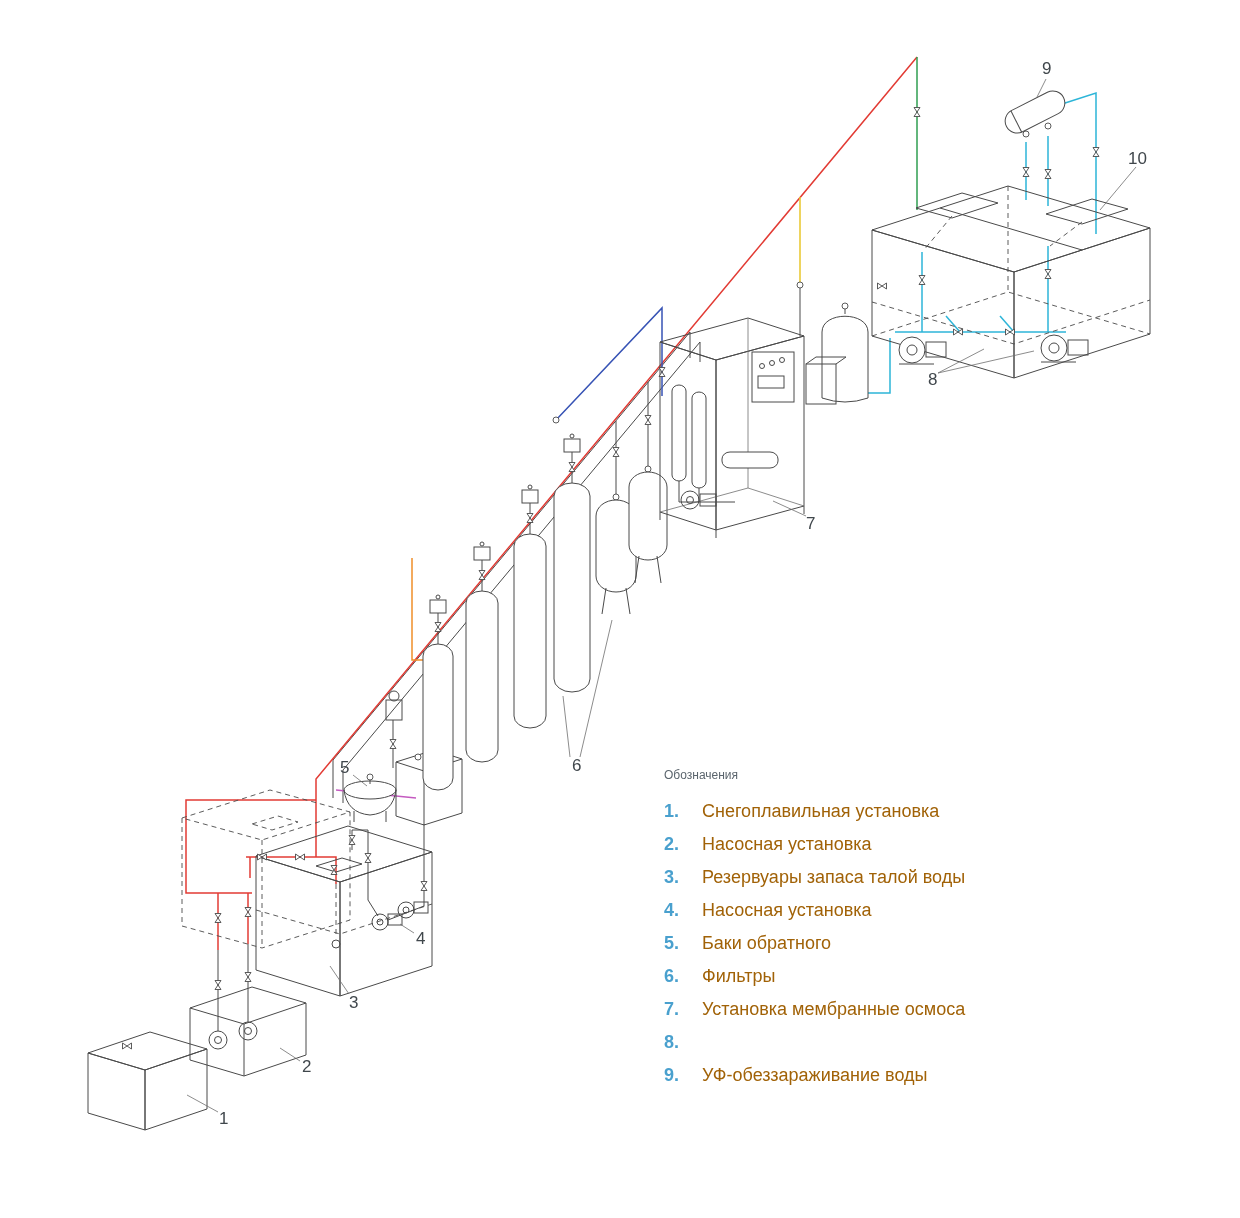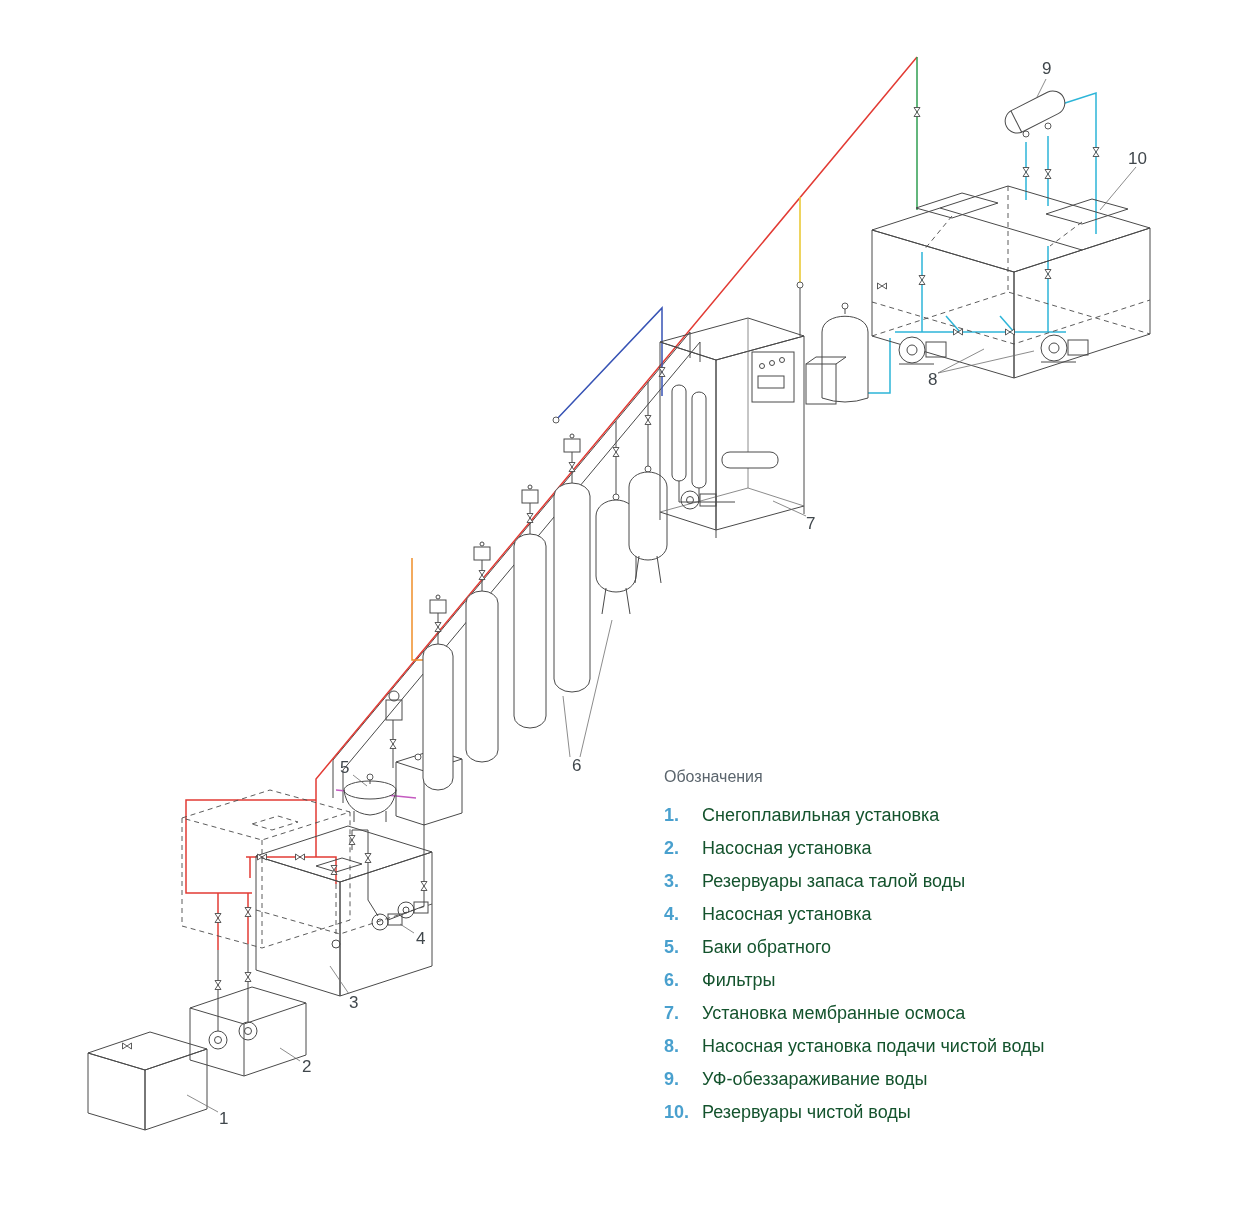--- a/index.html
+++ b/index.html
@@ -7,24 +7,24 @@
          font-family:"Liberation Sans","DejaVu Sans",sans-serif}
   .diagram{position:absolute;left:0;top:0}
   .ln{fill:none;stroke:#4a4a4a;stroke-width:1}
   .lnl{fill:none;stroke:#6f6f6f;stroke-width:.8}
   .lnd{fill:none;stroke:#4a4a4a;stroke-width:.9;stroke-dasharray:5 4}
   .pipe{fill:none;stroke-width:1.5}
   .vessel{fill:#ffffff;stroke:#4a4a4a;stroke-width:1}
   .vlv{fill:#ffffff;stroke:#4a4a4a;stroke-width:.9}
   .callout{font-size:17px;fill:#40474c}
   .legend{position:absolute;left:664px;top:768px;width:520px}
-  .legend-title{font-size:16px;color:#5b656d;margin-bottom:18px}
+  .legend-title{font-size:12px;color:#5b656d;margin-bottom:18px}
   .legend-item{display:flex;align-items:baseline;margin-bottom:11px;font-size:18px;line-height:22px}
   .legend-num{color:#49a0ce;font-weight:bold;width:38px;flex:none}
-  .legend-label{color:#14532d}
+  .legend-label{color:#a16207}
 </style>
 </head>
 <body>
 
 <div class="stage">
 
 <svg class="diagram" width="1240" height="1218" viewBox="0 0 1240 1218">
   <defs>
     <g id="valve">
           <path class="vlv" d="M-4.5,-3 L0,0 L-4.5,3 Z M4.5,-3 L0,0 L4.5,3 Z"></path>
@@ -321,25 +321,20 @@
   <div class="legend-item">
     <span class="legend-num">6.</span>
     <span class="legend-label">Фильтры</span>
   </div>
   <div class="legend-item">
     <span class="legend-num">7.</span>
     <span class="legend-label">Установка мембранные осмоса</span>
   </div>
   <div class="legend-item">
     <span class="legend-num">8.</span>
-    <span class="legend-label">Насосная установка подачи чистой воды</span>
   </div>
   <div class="legend-item">
     <span class="legend-num">9.</span>
     <span class="legend-label">УФ-обеззараживание воды</span>
   </div>
-  <div class="legend-item">
-    <span class="legend-num">10.</span>
-    <span class="legend-label">Резервуары чистой воды</span>
-  </div>
 </div>
 
 </div>
 
 </body></html>

